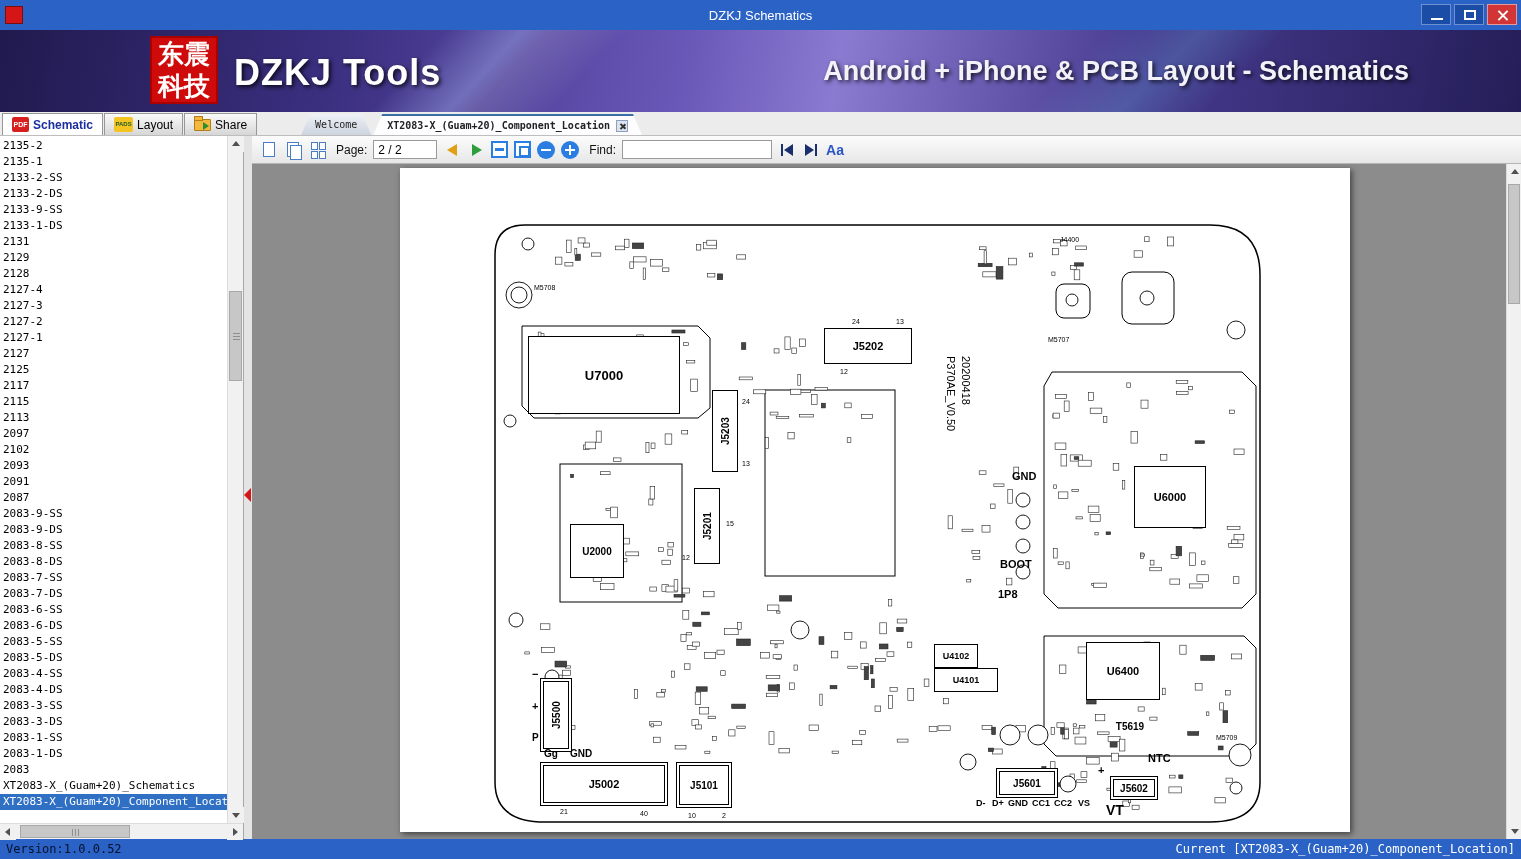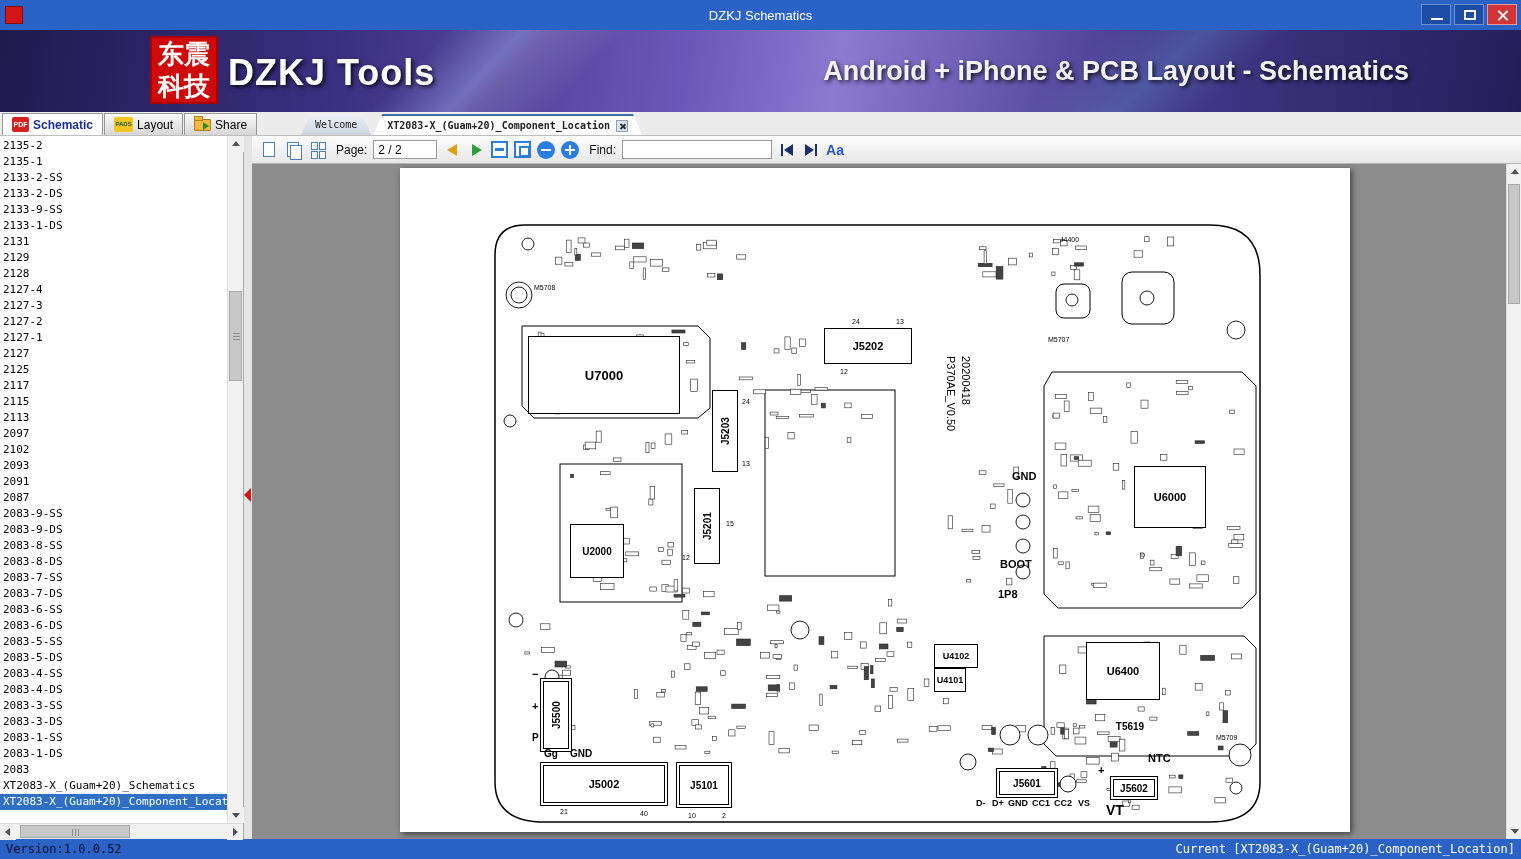--- a/index.html
+++ b/index.html
@@ -23,21 +23,21 @@
   .banner { height:82px; flex:0 0 auto; position:relative; overflow:hidden;
     background:linear-gradient(100deg,#201a4e 0%,#3b2f80 22%,#6a58b8 45%,#8a7ad0 55%,#463a8e 75%,#241e58 100%); }
   .banner::before { content:""; position:absolute; left:18%; top:-30px; width:420px; height:200px;
     background:linear-gradient(115deg,transparent 30%,rgba(180,200,255,.35) 45%,rgba(255,255,255,.15) 50%,transparent 65%);
     transform:skewX(-25deg); }
   .banner::after { content:""; position:absolute; right:5%; top:-40px; width:600px; height:220px;
     background:linear-gradient(115deg,transparent 35%,rgba(120,220,255,.18) 48%,transparent 60%);
     transform:skewX(-30deg); }
   .banner-logo { position:absolute; left:150px; top:6px; width:68px; height:68px; background:#cf0a0a;
     border:2px solid #a00; color:#fff; font-weight:bold; font-size:26px; line-height:32px; text-align:center; z-index:2; }
-  .banner-title { position:absolute; left:228px; top:22px; font-size:36px; font-weight:bold; color:#fff;
+  .banner-title { position:absolute; left:234px; top:22px; font-size:36px; font-weight:bold; color:#fff;
     text-shadow:2px 2px 4px rgba(0,0,0,.8); z-index:2; letter-spacing:1px; }
   .banner-subtitle { position:absolute; right:112px; top:26px; font-size:27px; font-weight:600; color:#f2f2f8;
     text-shadow:2px 2px 4px rgba(0,0,0,.8); z-index:2; }
 
   
   .tabrow { height:24px; flex:0 0 auto; background:#ececec; border-bottom:1px solid #bdbdbd; display:flex; align-items:flex-end; }
   .mode-tabs { display:flex; margin-left:2px; gap:1px; }
   .mode-tab { display:flex; align-items:center; gap:4px; height:22px; padding:0 9px; font-size:12px;
     background:linear-gradient(#fafafa,#d6d6d6); border:1px solid #979797; border-bottom:none; cursor:pointer; }
   .mode-tab.active { background:#fff; color:#1b2f9e; font-weight:bold; }
@@ -692,21 +692,21 @@
             <div class="overlay" id="pcb-overlay">
                 <div class="comp" style="left: 128px; top: 168px; width: 152px; height: 78px; font-size: 13px;">U7000</div>
                 <div class="comp" style="left: 424px; top: 160px; width: 88px; height: 36px; font-size: 11px;">J5202</div>
                 <div class="comp v" style="left: 312px; top: 222px; width: 26px; height: 82px; font-size: 10px;">J5203</div>
                 <div class="comp v" style="left: 294px; top: 320px; width: 26px; height: 76px; font-size: 10px;">J5201</div>
                 <div class="comp" style="left: 170px; top: 318px; width: 54px; height: 54px; font-size: 10px; margin-top: 38px;">U2000</div>
                 <div class="comp v conn" style="left: 140px; top: 510px; width: 32px; height: 74px; font-size: 10px;">J5500</div>
                 <div class="comp conn" style="left: 140px; top: 594px; width: 128px; height: 44px; font-size: 11px;">J5002</div>
                 <div class="comp conn" style="left: 276px; top: 594px; width: 56px; height: 46px; font-size: 10px;">J5101</div>
                 <div class="comp" style="left: 534px; top: 476px; width: 44px; height: 24px; font-size: 9px;">U4102</div>
-                <div class="comp" style="left: 534px; top: 500px; width: 32px; height: 24px; font-size: 9px;">U4101</div>
+                <div class="comp" style="left: 534px; top: 500px; width: 64px; height: 24px; font-size: 9px;">U4101</div>
                 <div class="comp" style="left: 734px; top: 298px; width: 72px; height: 62px; font-size: 11px;">U6000</div>
                 <div class="comp" style="left: 686px; top: 474px; width: 74px; height: 58px; font-size: 11px;">U6400</div>
                 <div class="comp plain" style="left: 706px; top: 550px; width: 48px; height: 16px; font-size: 10px;">T5619</div>
                 <div class="comp conn" style="left: 596px; top: 600px; width: 62px; height: 30px; font-size: 10px;">J5601</div>
                 <div class="comp conn" style="left: 710px; top: 608px; width: 48px; height: 24px; font-size: 10px;">J5602</div>
                 <div class="ptext v" style="left: 545px; top: 188px; font-size: 11px;">P370AE_V0.50</div>
                 <div class="ptext v" style="left: 560px; top: 188px; font-size: 11px;">20200418</div>
                 <div class="ptext b" style="left: 612px; top: 302px; font-size: 11px;">GND</div>
                 <div class="ptext b" style="left: 600px; top: 390px; font-size: 11px;">BOOT</div>
                 <div class="ptext b" style="left: 598px; top: 420px; font-size: 11px;">1P8</div>

